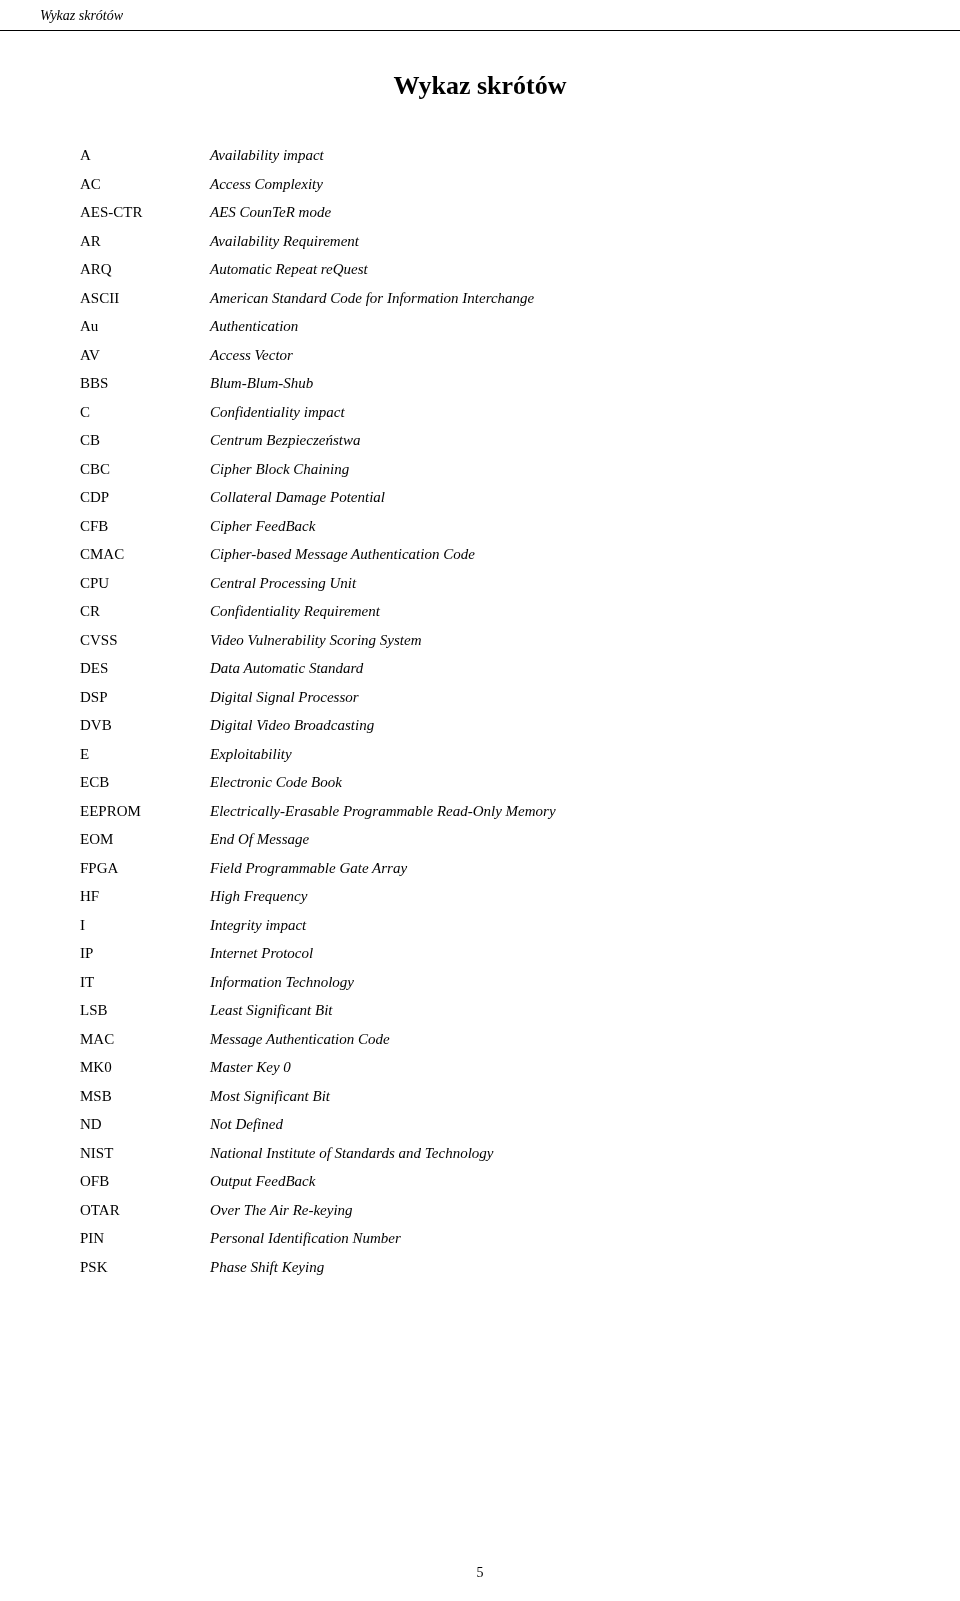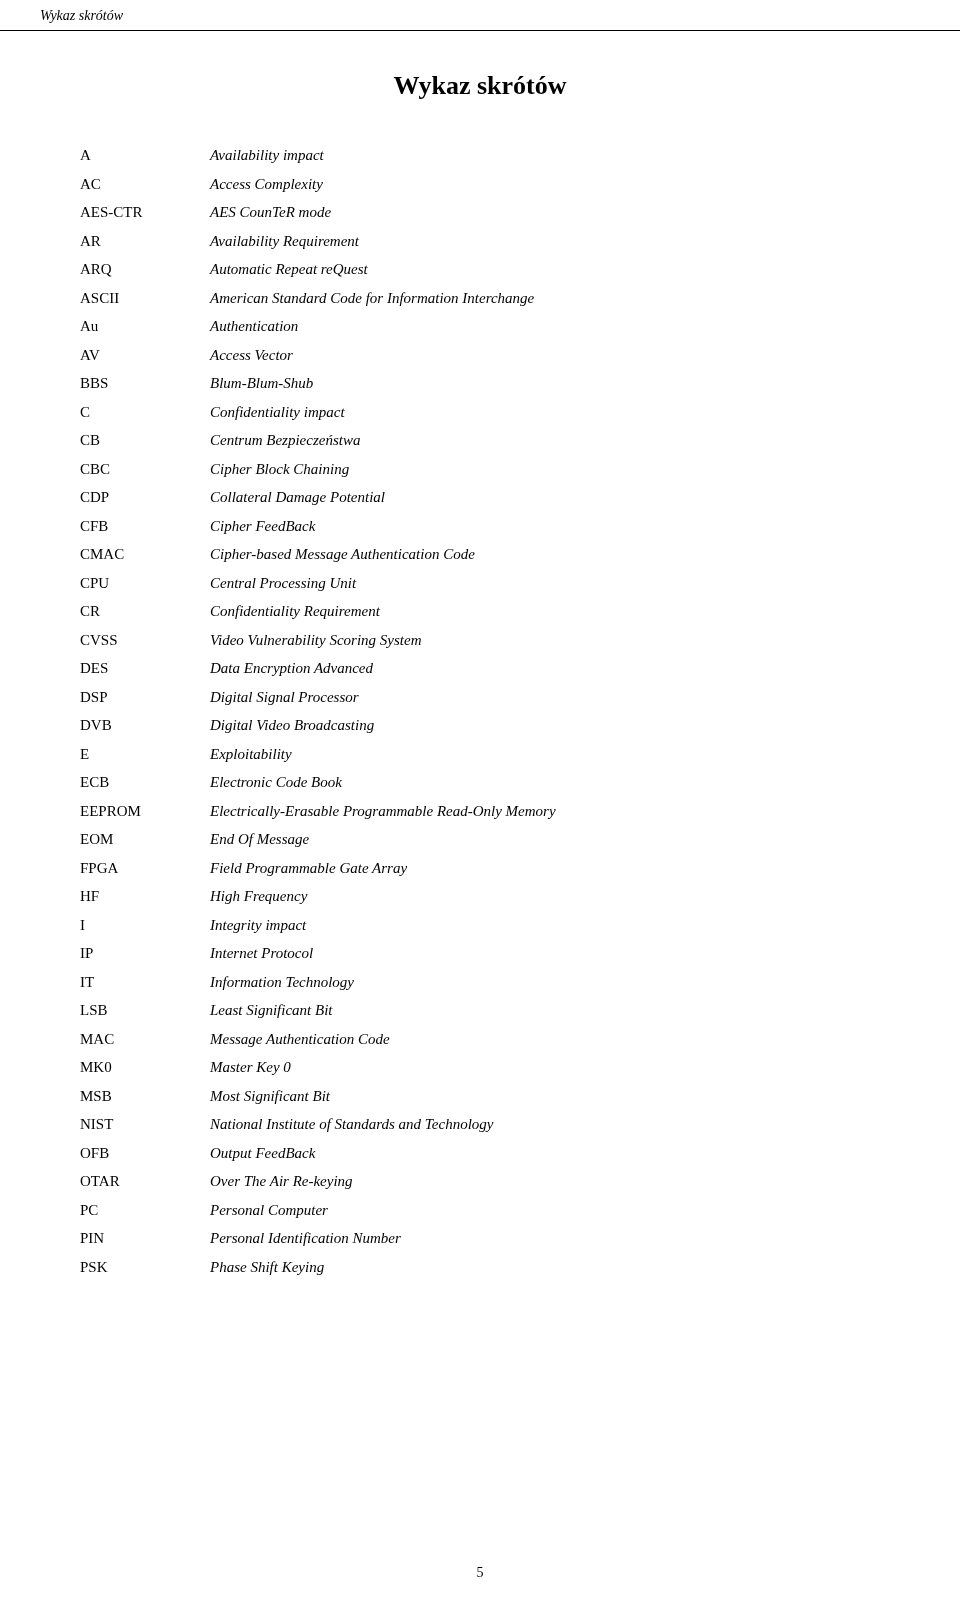--- a/index.html
+++ b/index.html
@@ -152,21 +152,21 @@
         <tr>
           <td class="acronym-col">CR</td>
           <td class="definition-col">Confidentiality Requirement</td>
         </tr>
         <tr>
           <td class="acronym-col">CVSS</td>
           <td class="definition-col">Video Vulnerability Scoring System</td>
         </tr>
         <tr>
           <td class="acronym-col">DES</td>
-          <td class="definition-col">Data Encryption Advanced</td>
+          <td class="definition-col">Data Automatic Standard</td>
         </tr>
         <tr>
           <td class="acronym-col">DSP</td>
           <td class="definition-col">Digital Signal Processor</td>
         </tr>
         <tr>
           <td class="acronym-col">DVB</td>
           <td class="definition-col">Digital Video Broadcasting</td>
         </tr>
         <tr>
@@ -215,34 +215,34 @@
         </tr>
         <tr>
           <td class="acronym-col">MK0</td>
           <td class="definition-col">Master Key 0</td>
         </tr>
         <tr>
           <td class="acronym-col">MSB</td>
           <td class="definition-col">Most Significant Bit</td>
         </tr>
         <tr>
+          <td class="acronym-col">ND</td>
+          <td class="definition-col">Not Defined</td>
+        </tr>
+        <tr>
           <td class="acronym-col">NIST</td>
           <td class="definition-col">National Institute of Standards and Technology</td>
         </tr>
         <tr>
           <td class="acronym-col">OFB</td>
           <td class="definition-col">Output FeedBack</td>
         </tr>
         <tr>
           <td class="acronym-col">OTAR</td>
           <td class="definition-col">Over The Air Re-keying</td>
-        </tr>
-        <tr>
-          <td class="acronym-col">PC</td>
-          <td class="definition-col">Personal Computer</td>
         </tr>
         <tr>
           <td class="acronym-col">PIN</td>
           <td class="definition-col">Personal Identification Number</td>
         </tr>
         <tr>
           <td class="acronym-col">PSK</td>
           <td class="definition-col">Phase Shift Keying</td>
         </tr>
       </tbody>

